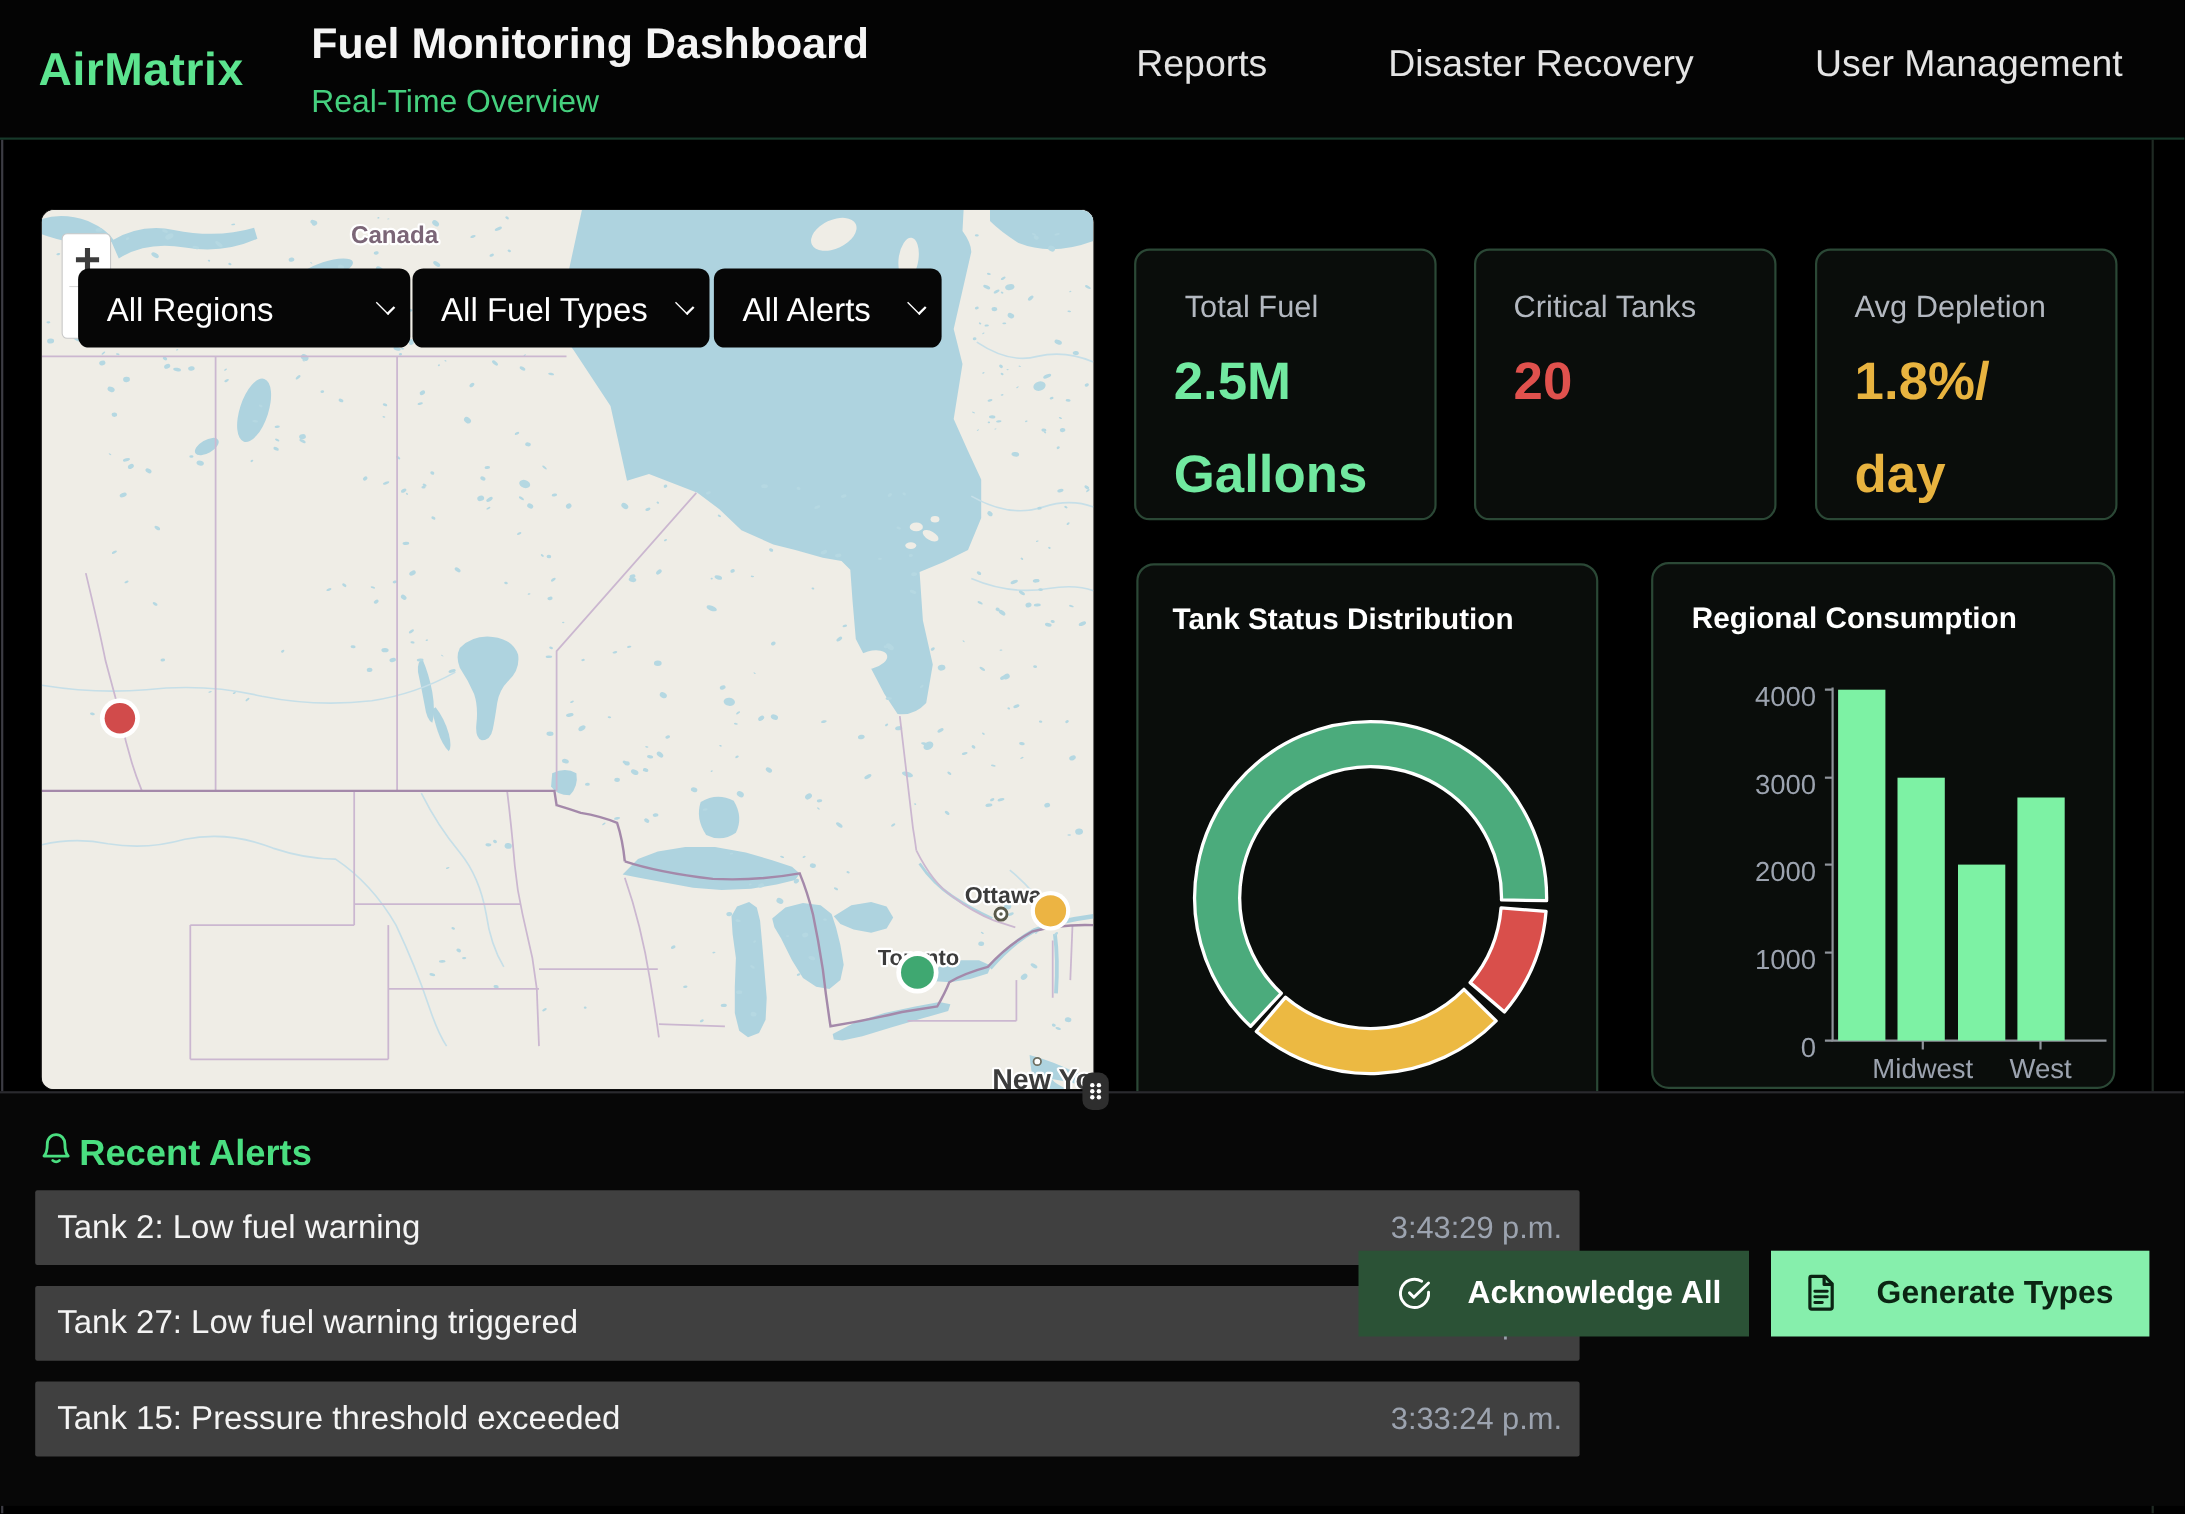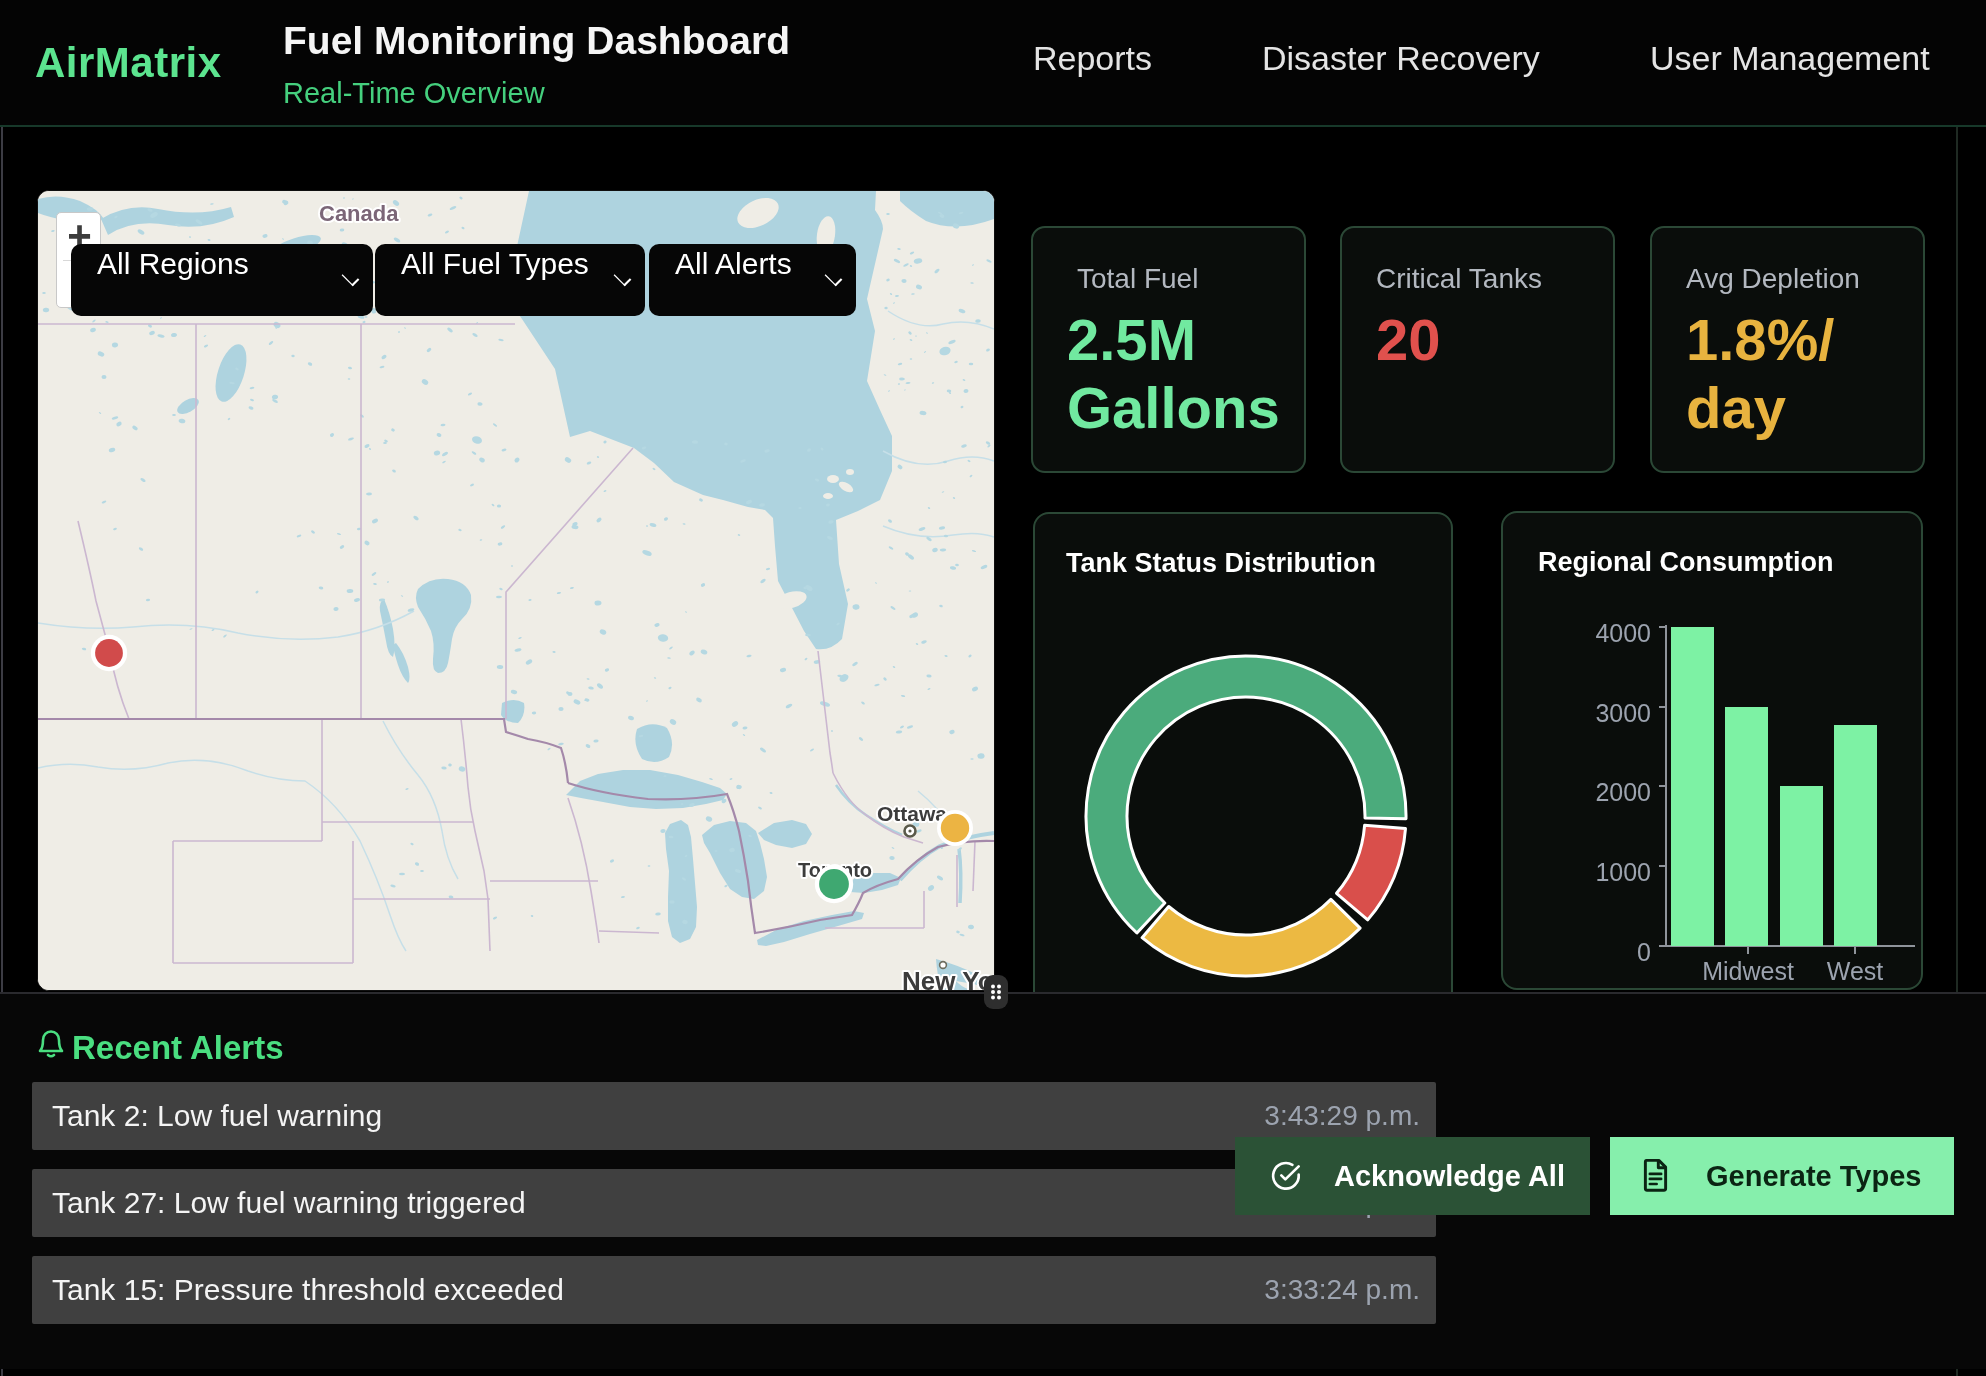--- a/index.html
+++ b/index.html
@@ -4,27 +4,27 @@
 html,body{width:1986px;height:1376px;background:#000;overflow:hidden}
 body{font-family:"Liberation Sans",sans-serif;position:relative}
 .abs{position:absolute}
 .hdr{left:0;top:0;width:1986px;height:127px;background:#040404;border-bottom:2px solid #17392a}
 .logo{left:35px;top:39px;font-size:42px;font-weight:700;color:#5ce48f;letter-spacing:0.5px}
 .h1{left:283px;top:19px;font-size:39px;font-weight:700;color:#f5f5f5}
 .h2{left:283px;top:77px;font-size:29px;color:#45d07e}
 .nav{top:39px;font-size:34px;color:#e4e4e4}
 .card{background:#0a0d0b;border:2px solid #2b4836;border-radius:14px}
 .slab{font-size:28px;color:#b3b8c0}
-.sval{font-size:58px;font-weight:700;line-height:68px}
+.sval{font-size:48px;font-weight:700;line-height:84px}
 .ctitle{font-size:27px;font-weight:700;color:#fff;white-space:nowrap}
 .mapcard{left:37px;top:190px;width:958px;height:801px;background:#efede6;border-radius:12px;overflow:hidden;border:1px solid #0f0f0f}
 .zctl{left:56px;top:212px;width:45px;height:96px;background:#fff;border-radius:5px;border:1px solid #c8c8c8}
 .zctl:before{content:"";position:absolute;left:6px;right:6px;top:47px;height:1px;background:#d8d8d8}
 .plus{position:absolute;left:0;top:0;width:45px;height:47px;color:#3c3c3c;font-size:42px;font-weight:600;text-align:center;line-height:46px}
-.pill{top:244px;height:72px;background:#060606;border-radius:10px;color:#fff;font-size:30px;display:flex;}
+.pill{top:244px;height:72px;background:#060606;border-radius:10px;color:#fff;font-size:30px;display:flex;align-items:center}
 .pill .tx{padding-left:26px;position:relative;top:3px}
 .chev{position:absolute;right:13px;top:50%;margin-top:-7px;width:18px;height:12px}
 .chev:before{content:"";position:absolute;left:1px;top:-3px;width:13px;height:13px;border-right:2.6px solid #fff;border-bottom:2.6px solid #fff;transform:rotate(45deg) scale(1.05,0.62)}
 .botpanel{left:0;top:992px;width:1986px;height:377px;background:#070707;border-top:2px solid #2a2a2e}
 .arow{left:32px;width:1404px;height:68px;background:#404040;border-radius:2px}
 .arow .t1{position:absolute;left:20px;top:50%;transform:translateY(-50%);font-size:30px;color:#f4f4f4}
 .arow .t2{position:absolute;right:16px;top:50%;transform:translateY(-50%);font-size:28px;color:#9ca3af}
 .btn{top:1137px;height:78px;border-radius:0;font-weight:700;font-size:29px}
 .btn .bt{position:absolute;top:50%;transform:translateY(-50%)}
 .vline{top:0;width:2px;height:1376px}

